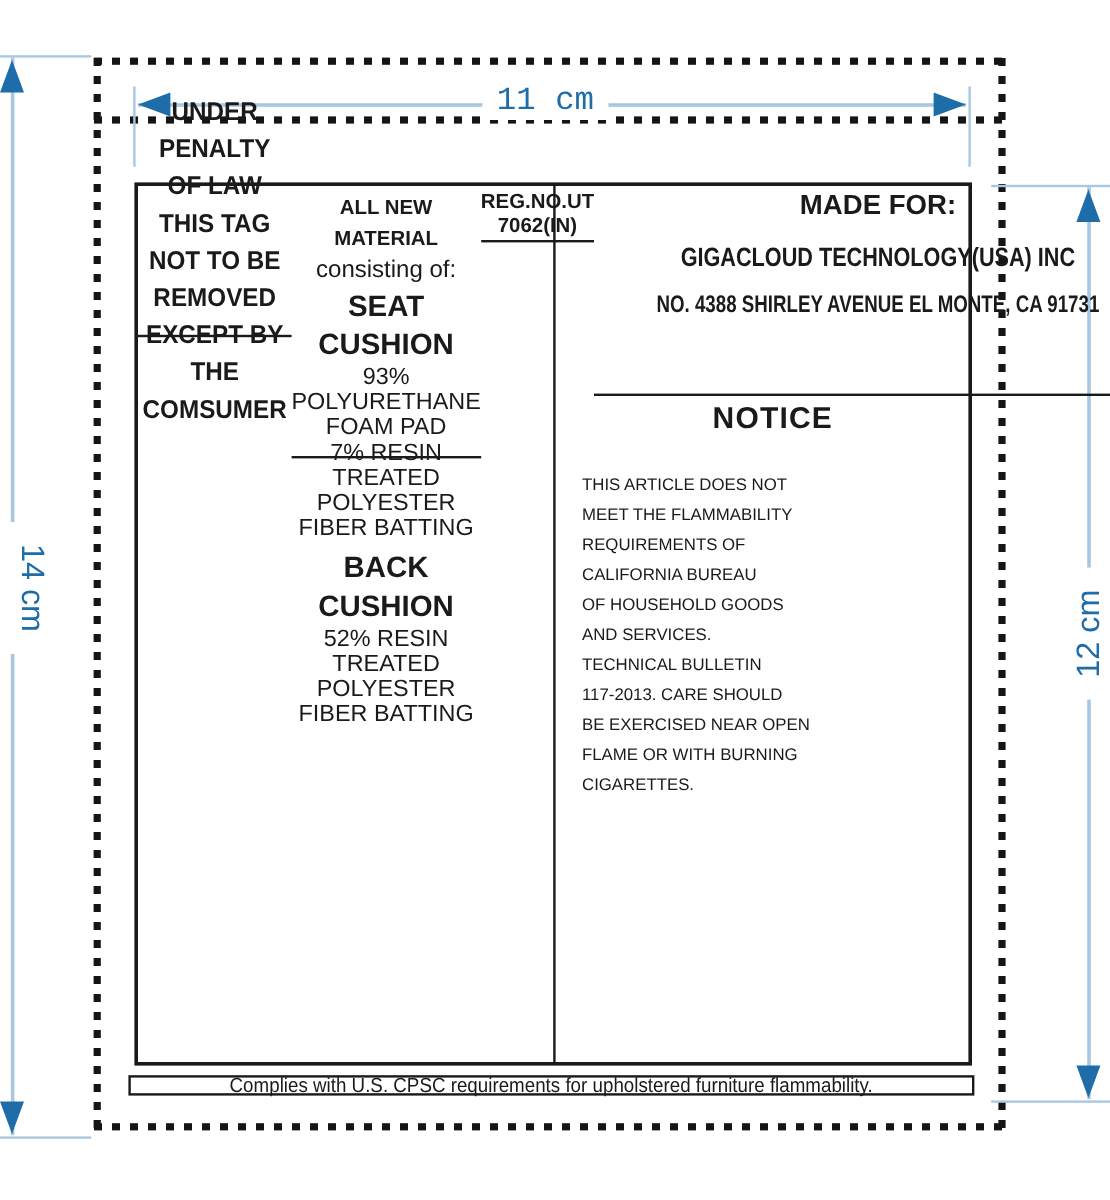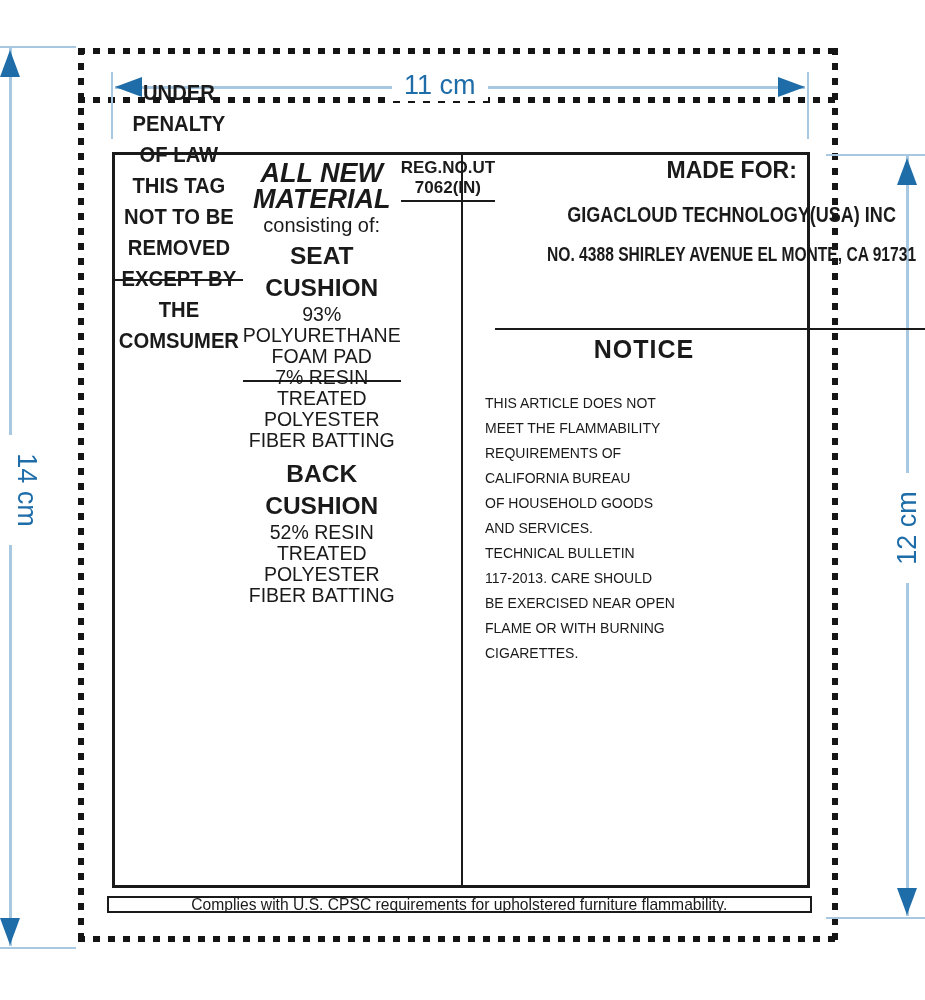--- a/index.html
+++ b/index.html
@@ -32,21 +32,21 @@
   .col-right { flex:1; padding:180px 4px 0 22px; }
 
   .sec { border-bottom:2px solid #1a1a1a; text-align:center; overflow:visible; }
   .sec:last-child { border-bottom:none; }
 
   .sec1 { height:126px; display:flex; align-items:center; justify-content:center;
           font-weight:bold; font-size:21.5px; line-height:31px; }
   .sec1 .inner { transform:scaleX(0.94); transform-origin:50% 50%; white-space:pre-line; }
 
   .sec2 { height:227px; padding-top:5px; }
-  .mat-heading { font-weight:bold; font-size:27px; line-height:26px;font-style:italic; }
+  .mat-heading { font-weight:bold; font-size:17px; line-height:26px; }
   .mat-sub     { font-size:20px; line-height:26px; }
   .mat-name    { font-weight:bold; font-size:24.5px; line-height:32px; margin-top:2px; }
   .mat-name.second { margin-top:7px; }
   .mat-lines   { font-size:19.5px; line-height:21px; white-space:pre-line; }
 
   .sec3 { height:47px; display:flex; align-items:center; justify-content:center;
           font-weight:bold; font-size:17px; }
 
   .sec4 { height:117px; display:flex; align-items:center; justify-content:center;
           font-size:19.5px; line-height:30px; }
@@ -89,21 +89,21 @@
   <div class="dash-v" style="left:832px; top:48px;  height:894px;"></div>
 
   <div class="dash-h" style="left:78px;  top:97px;  width:760px;"></div>
 
   <div>
     <div class="dim-tick-v" style="left:111px; top:72px; height:67px;"></div>
     <div class="dim-tick-v" style="left:807px; top:72px; height:67px;"></div>
     <div class="dim-line-h" style="left:115px; top:86px; width:690px;"></div>
     <div class="arrow left" style="left:115px; top:77px;"></div>
     <div class="arrow right" style="left:778px; top:77px;"></div>
-    <div class="dim-label" style="left:392px; top:70px; padding:0 12px;">11 cm</div>
+    <div class="dim-label" style="left:402px; top:70px; padding:0 12px;font-family:Liberation Mono, monospace;">11 cm</div>
   </div>
 
   <div>
     <div class="dim-tick-h" style="left:0px; top:46px;  width:76px;"></div>
     <div class="dim-tick-h" style="left:0px; top:947px; width:76px;"></div>
     <div class="dim-line-v" style="left:9px; top:48px; height:898px;"></div>
     <div class="arrow up" style="left:0px; top:50px;"></div>
     <div class="arrow down" style="left:0px; top:918px;"></div>
     <div class="dim-label rot-label rot-cw" style="left:-28px; top:465px;">14 cm</div>
   </div>

